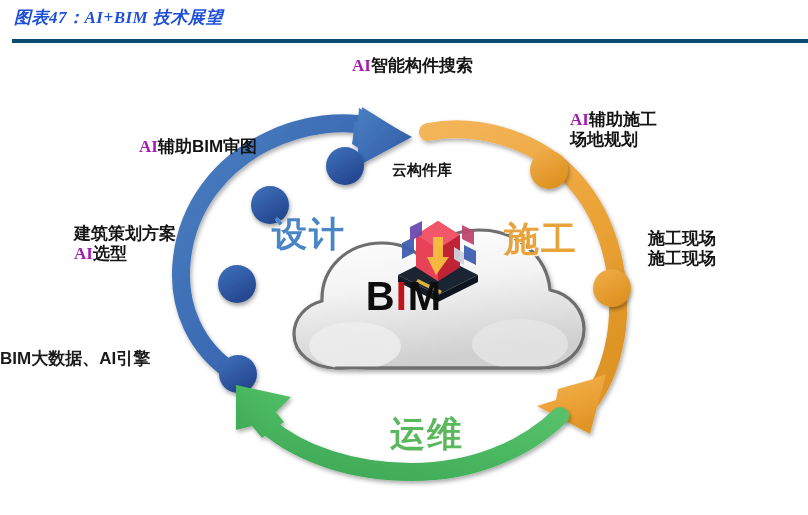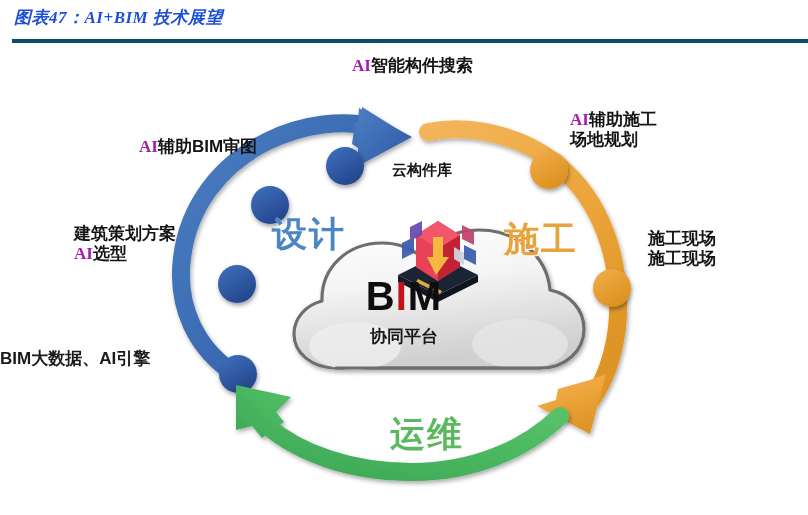--- a/index.html
+++ b/index.html
@@ -284,16 +284,15 @@
     <div>施工现场</div>
   </div>
 
   <div class="stage" id="stage-design">设计</div>
   <div class="stage" id="stage-build">施工</div>
   <div class="stage" id="stage-ops">运维</div>
 
   <div id="label-cloudlib">云构件库</div>
 
   <div id="bim-word"><span>B</span><span class="i-red">I</span><span>M</span></div>
-  <div id="cloud-line1">协同平台</div>
   <div id="cloud-line2">BIM大数据、AI引擎</div>
 
 </div>
 
 </body></html>

